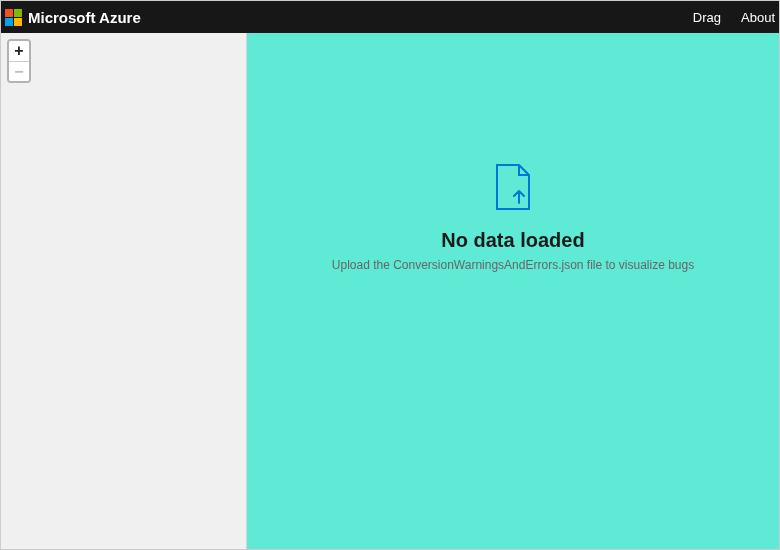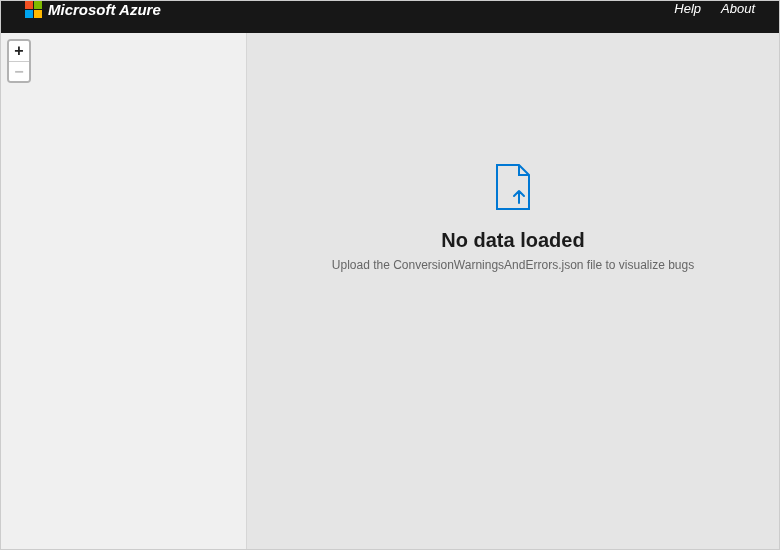--- a/index.html
+++ b/index.html
@@ -1,54 +1,54 @@
 <!DOCTYPE html>
 <html><head>
   <meta charset="utf-8">
   <style>
     * { margin: 0; padding: 0; box-sizing: border-box; }
     body { font-family: "Segoe UI", -apple-system, sans-serif; width: 780px; height: 550px; overflow: hidden; border: 1px solid #ccc; }
-    .topbar { height: 32px; background: #171717; color: #fff; display: flex; align-items: flex-start; padding: 0 24px; font-style: italic; }
+    .topbar { height: 32px; background: #171717; color: #fff; display: flex; align-items: center; padding: 0 4px; }
     .brand { display: flex; align-items: center; gap: 6px; font-size: 15px; font-weight: 600; }
     .ms-logo { display: grid; grid-template-columns: 8px 8px; grid-template-rows: 8px 8px; gap: 1px; }
     .ms-logo span { display: block; width: 8px; height: 8px; }
     .ms-logo span:nth-child(1){ background:#f25022; }
     .ms-logo span:nth-child(2){ background:#7fba00; }
     .ms-logo span:nth-child(3){ background:#00a4ef; }
     .ms-logo span:nth-child(4){ background:#ffb900; }
     .topbar-spacer { flex: 1; }
     .toplink { color: #fff; font-size: 13px; margin-left: 20px; cursor: pointer; }
     .body-area { display: flex; height: calc(100% - 32px); }
     .sidebar { width: 246px; background: #f0f0f0; border-right: 1px solid #d6d6d6; position: relative; }
     .zoom-controls { position: absolute; top: 6px; left: 6px; background: #fff; border: 2px solid rgba(0,0,0,0.3); border-radius: 4px; overflow: hidden; width: 24px; }
     .zoom-btn { display: block; width: 100%; height: 20px; line-height: 18px; text-align: center; font-size: 16px; font-weight: 700; background: #fff; color: #222; border: none; cursor: pointer; font-family: inherit; }
     .zoom-btn + .zoom-btn { border-top: 1px solid rgba(0,0,0,0.2); }
     .zoom-btn.disabled { color: #bdbdbd; cursor: default; }
-    .main { flex: 1; background: #e5e5e5; display: flex; flex-direction: column; align-items: center; justify-content: flex-start; padding-top: 130px; }
+    .main { flex: 1; background: #5eead4; display: flex; flex-direction: column; align-items: center; justify-content: flex-start; padding-top: 130px; }
     .doc-icon { margin-bottom: 14px; }
     .empty-title { font-size: 20px; font-weight: 700; color: #1b1b1b; margin-bottom: 6px; }
     .empty-sub { font-size: 12px; color: #666; text-align: center; }
     .dropzone { width: 230px; height: 120px; border: 1px solid #e1e1e1; border-radius: 4px; background: #fcfcfc; display: flex; align-items: center; justify-content: center; text-align: center; padding: 10px; cursor: pointer; }
     .dropzone-text { font-size: 12px; color: #bfbfbf; }
   </style>
 </head>
 <body>
 
 <div class="topbar">
   <div class="brand">
     <div class="ms-logo">
       <span></span>
         <span></span>
         <span></span>
         <span></span>
     </div>
     <span>Microsoft Azure</span>
   </div>
   <div class="topbar-spacer"></div>
-  <a class="toplink">Help</a>
+  <a class="toplink">Drag</a>
   <a class="toplink">About</a>
 </div>
 
 <div class="body-area">
   <aside class="sidebar">
     <div class="zoom-controls">
       <button class="zoom-btn">+</button>
       <button class="zoom-btn disabled">−</button>
     </div>
   </aside>

